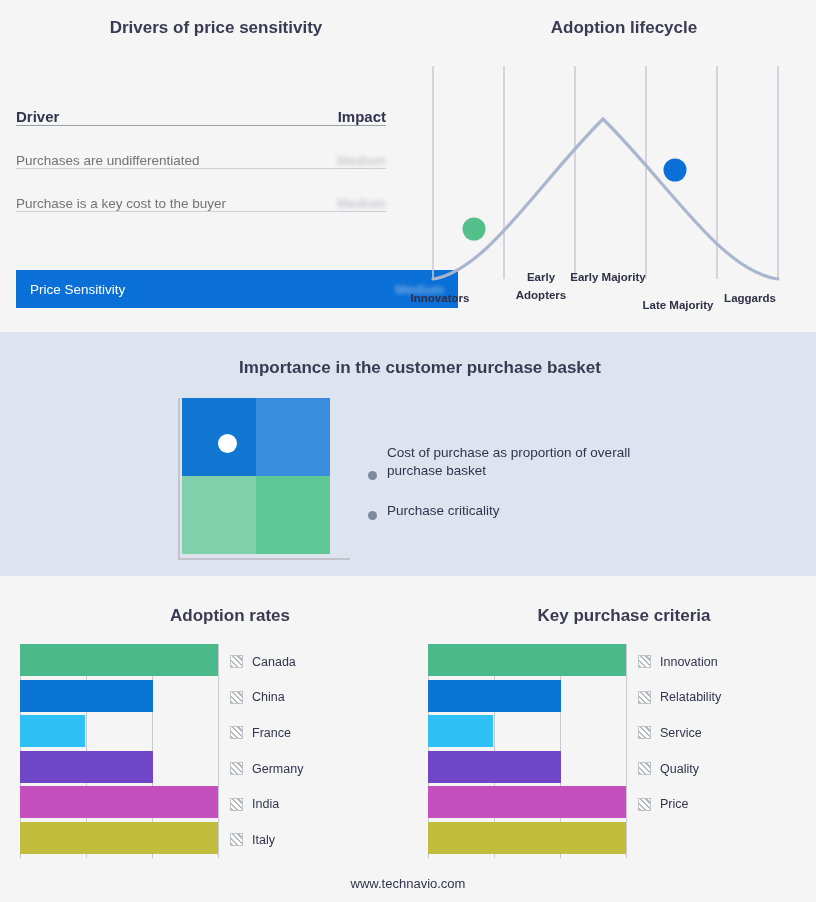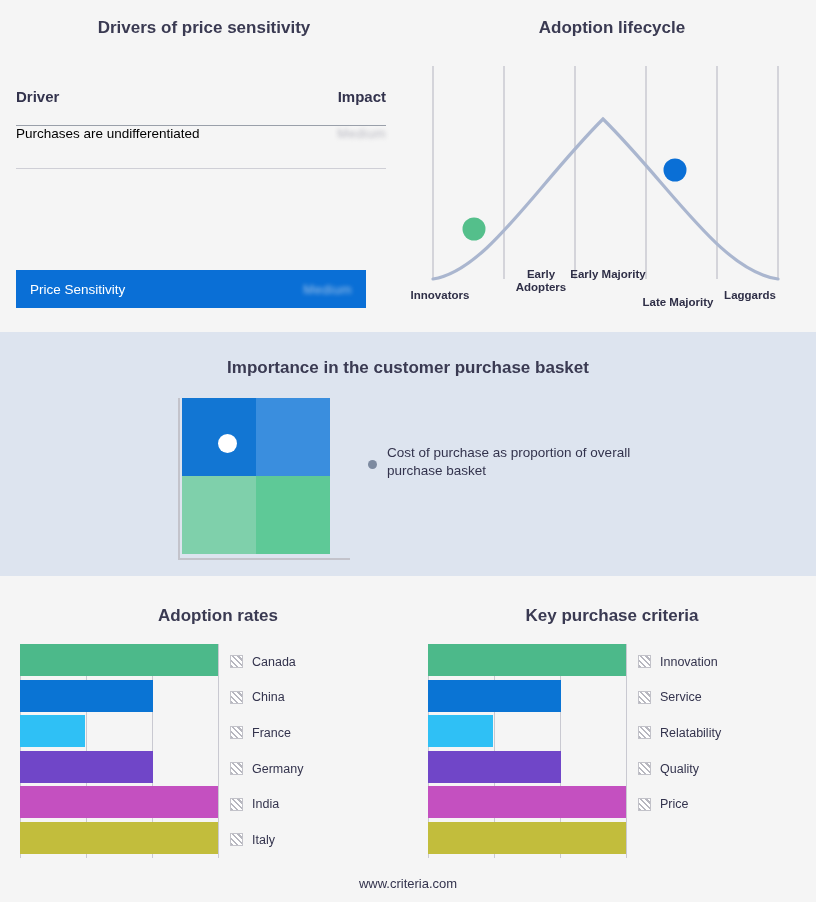--- a/index.html
+++ b/index.html
@@ -15,91 +15,92 @@
     width: 816px; height: 902px;
     background: #f5f5f5;
   }
 
   
   .panel-title {
     font-size: 17px;
     font-weight: bold;
     color: #3a3a52;
     text-align: center;
+    margin-left: 12px;
   }
   .band-mid {
     position: absolute;
     left: 0; top: 332px;
     width: 816px; height: 244px;
     background: #dde4ef;
   }
   .band-bot {
     position: absolute;
     left: 0; top: 576px;
     width: 816px; height: 326px;
     background: #f5f5f5;
   }
 
   
   #drivers { position: absolute; left: 0; top: 0; width: 408px; height: 332px; }
   #drivers .panel-title { position: absolute; left: 0; top: 18px; width: 408px; }
   .tbl { position: absolute; left: 16px; top: 88px; width: 370px; }
   .tbl-row {
-    display: flex; align-items: flex-start;
+    display: flex; align-items: flex-end;
     height: 43px;
     border-bottom: 1px solid #cfcfd6;
     gap: 36px;
   }
   .tbl-head { border-bottom: 1px solid #9aa0aa; height: 38px; }
   .tbl-head .c1, .tbl-head .c2 {
     font-size: 15px; font-weight: bold; color: #33334d;
   }
-  .c1 { flex: 1; font-size: 13.5px; color: #000000; }
+  .c1 { flex: 1; font-size: 13.5px; color: #737373; }
   .c2 { width: 95px; text-align: right; font-size: 13px; color: #33334d; }
   .blurred { color: #b9b9c2; filter: blur(2.2px); letter-spacing: .4px; }
   .ps-bar {
     position: absolute; left: 16px; top: 270px;
-    width: 350px; height: 38px;
+    width: 442px; height: 38px;
     background: #0a6fd6;
     display: flex; align-items: center;
     padding: 0 14px;
   }
   .ps-bar .c1 { color: #ffffff; font-size: 13.5px; }
   .ps-bar .c2 { color: #cfe0f5; }
   .ps-bar .blurred { color: #9fc3ea; }
 
   
   #lifecycle { position: absolute; left: 408px; top: 0; width: 408px; height: 332px; }
   #lifecycle .panel-title { position: absolute; left: 0; top: 18px; width: 408px; }
   #lc-svg { position: absolute; left: 18px; top: 66px; }
   .lc-label {
     position: absolute;
     font-size: 11.5px; font-weight: bold; color: #2f2f47;
     text-align: center; width: 74px;
-    line-height: 13px;
+    line-height: 18px;
   }
 
   
   #basket { position: absolute; left: 0; top: 332px; width: 816px; height: 244px; }
   #basket .panel-title { position: absolute; left: 0; top: 26px; width: 816px; }
   .quad-wrap { position: absolute; left: 178px; top: 66px; width: 160px; height: 160px; }
   .quad-axis-v { position: absolute; left: 0; top: 0; width: 2px; height: 160px; background: #c3c3cb; }
   .quad-axis-h { position: absolute; left: 0; bottom: -2px; width: 172px; height: 2px; background: #c3c3cb; }
   .quad-grid { position: absolute; left: 4px; top: 0; width: 148px; height: 156px; display: grid; grid-template-columns: 1fr 1fr; grid-template-rows: 1fr 1fr; }
   .q-a { background: #1276d3; }
   .q-b { background: #3a8ede; }
   .q-c { background: #7fd0ab; }
   .q-d { background: #5ec997; }
   .quad-dot {
     position: absolute; left: 40px; top: 36px;
     width: 19px; height: 19px; border-radius: 50%;
     background: #ffffff;
   }
   .legend { position: absolute; left: 368px; top: 112px; }
-  .legend-item { display: flex; align-items: center; margin-bottom: 22px; }
+  .legend-item { display: flex; align-items: flex-end; margin-bottom: 22px; }
   .legend-dot { width: 9px; height: 9px; border-radius: 50%; background: #7d8aa0; margin: 5px 10px 0 0; flex: none; }
   .legend-text { font-size: 13.5px; color: #33334d; line-height: 18px; max-width: 250px; }
 
   
   #adoption { position: absolute; left: 0; top: 576px; width: 408px; height: 326px; }
   #adoption .panel-title { position: absolute; left: 0; top: 30px; width: 408px; padding-left: 28px; }
   .hbar-chart { position: absolute; left: 20px; top: 68px; width: 200px; height: 214px; }
   .grid-line { position: absolute; top: 0; width: 1px; height: 214px; background: #c9c9d1; }
   .hbar-rows { position: absolute; left: 0; top: 0; width: 200px; height: 214px; }
   .hbar-row { height: 32px; margin-bottom: 3.6px; position: relative; }
@@ -136,20 +137,24 @@
 
     <div class="tbl">
       <div class="tbl-row tbl-head">
         <div class="c1">Driver</div>
         <div class="c2">Impact</div>
       </div>
       <div class="tbl-row">
         <div class="c1">Purchases are undifferentiated</div>
         <div class="c2 blurred">Medium</div>
       </div>
+      <div class="tbl-row">
+        <div class="c1">Purchase is a key cost to the buyer</div>
+        <div class="c2 blurred">Medium</div>
+      </div>
     </div>
 
     <div class="ps-bar">
       <div class="c1">Price Sensitivity</div>
       <div class="c2 blurred">Medium</div>
     </div>
   </div>
 
   <div id="lifecycle">
     <div class="panel-title">Adoption lifecycle</div>
@@ -186,20 +191,24 @@
         <div class="q-d"></div>
       </div>
       <div class="quad-dot"></div>
     </div>
 
     <div class="legend">
       <div class="legend-item">
         <span class="legend-dot"></span>
         <span class="legend-text">Cost of purchase as proportion of overall purchase basket</span>
       </div>
+      <div class="legend-item">
+        <span class="legend-dot"></span>
+        <span class="legend-text">Purchase criticality</span>
+      </div>
     </div>
   </div>
 
   <div id="adoption">
     <div class="panel-title">Adoption rates</div>
     <div class="hbar-chart">
       <div class="grid-line" style="left:0px;"></div>
       <div class="grid-line" style="left:66px;"></div>
       <div class="grid-line" style="left:132px;"></div>
       <div class="grid-line" style="left:198px;"></div>
@@ -280,31 +289,31 @@
           </div>
         </div>
     </div>
     <div class="cat-list" style="left:230px;" id="criteria-cats">
         <div class="cat-item">
           <span class="swatch"></span>
           <span>Innovation</span>
         </div>
         <div class="cat-item">
           <span class="swatch"></span>
+          <span>Relatability</span>
+        </div>
+        <div class="cat-item">
+          <span class="swatch"></span>
           <span>Service</span>
         </div>
         <div class="cat-item">
           <span class="swatch"></span>
-          <span>Relatability</span>
-        </div>
-        <div class="cat-item">
-          <span class="swatch"></span>
           <span>Quality</span>
         </div>
         <div class="cat-item">
           <span class="swatch"></span>
           <span>Price</span>
         </div>
       </div>
   </div>
 
-  <div class="footer">www.criteria.com</div>
+  <div class="footer">www.technavio.com</div>
 </div>
 
 </body></html>

